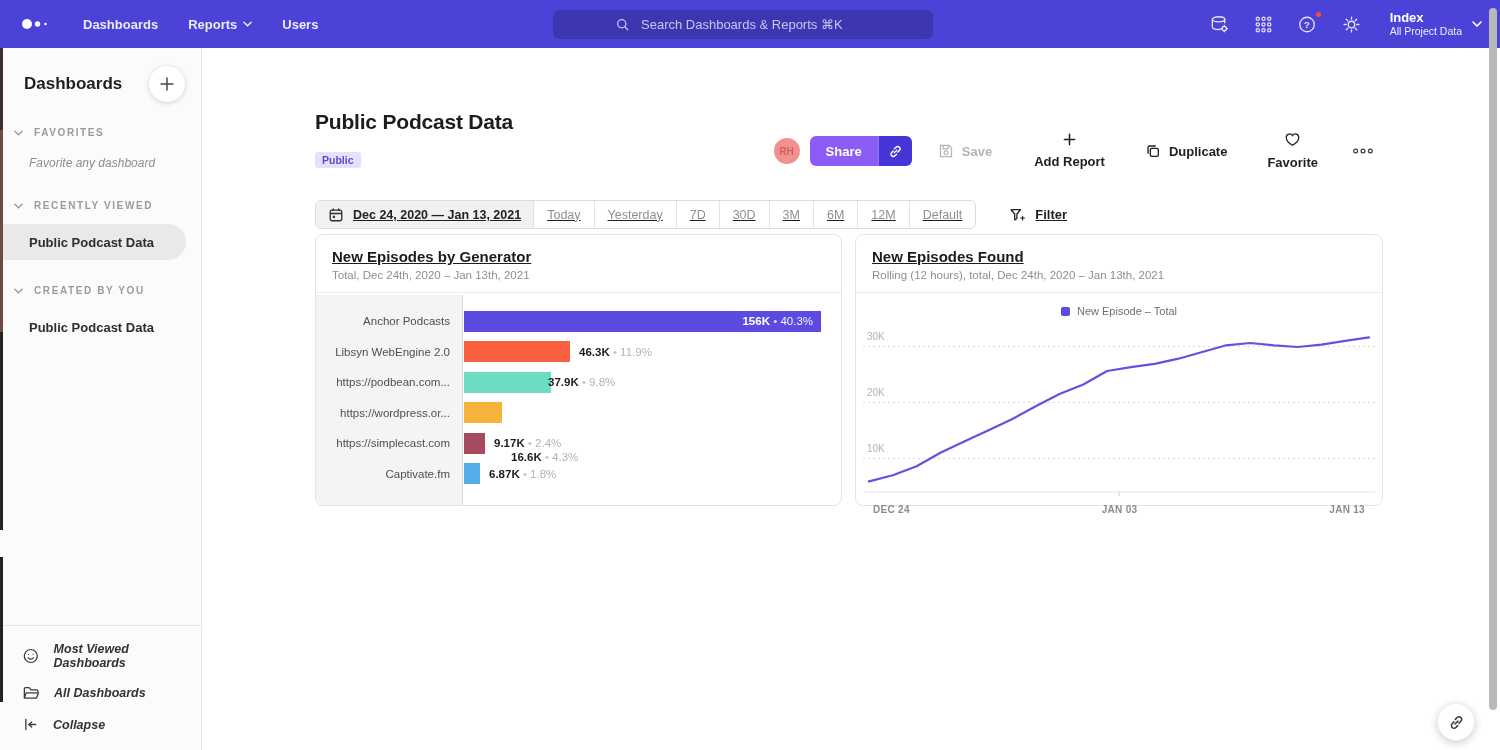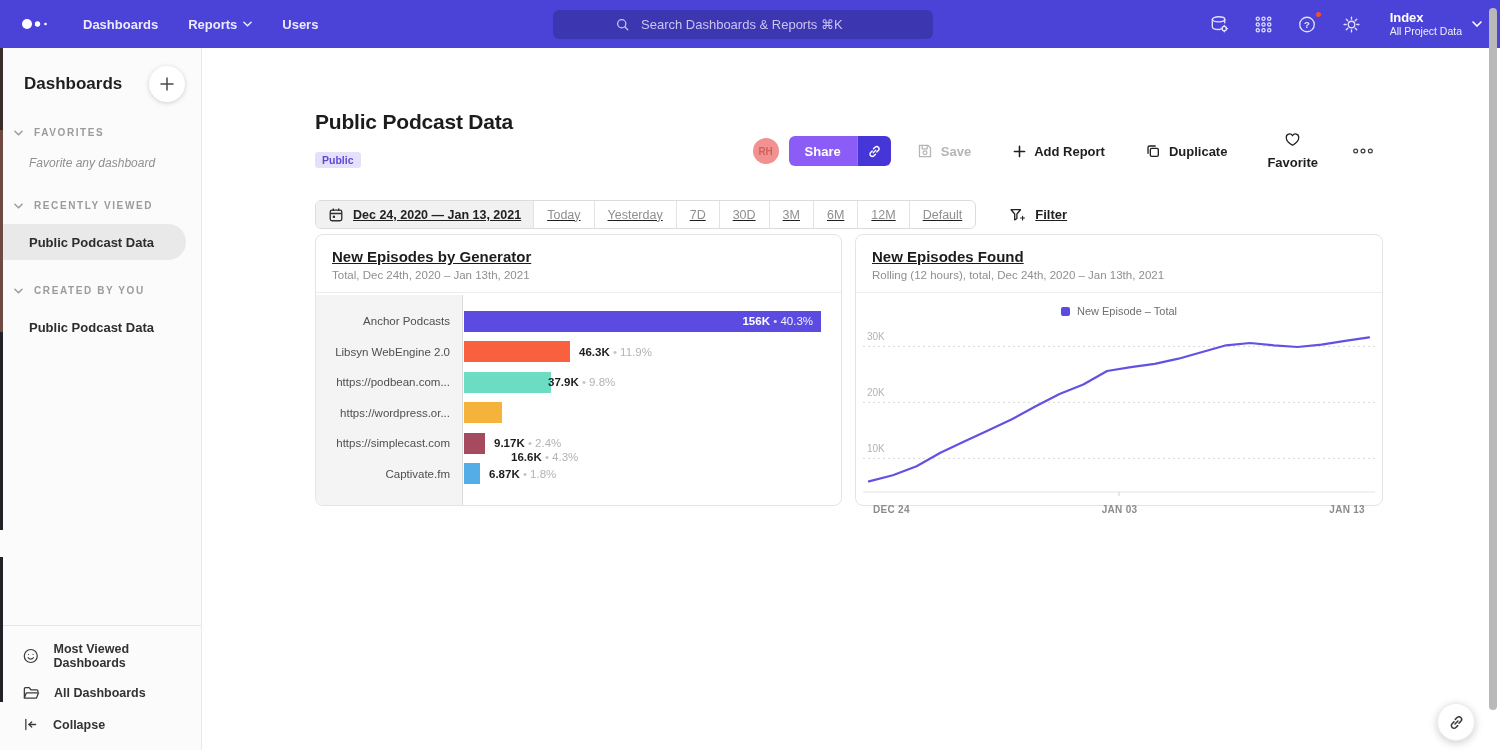--- a/index.html
+++ b/index.html
@@ -56,41 +56,41 @@
   .sec-head {
     display:flex; align-items:center; gap:11px; padding-left:14px; cursor:pointer;
     color:#9b9b9b; font-size:10px; font-weight:bold; letter-spacing:1.6px;
   }
   .side-item {
     margin-top:13px; padding-left:29px; height:36px; display:flex; align-items:center;
     font-size:13px; font-weight:bold; color:#2d2d2d; cursor:pointer;
   }
   .side-item.placeholder { font-style:italic; font-weight:normal; color:#8f8f8f; font-size:12px; height:24px; cursor:default; }
   .side-item.active { background:#e9e9e9; border-radius:0 18px 18px 0; width:186px; }
-  .sidebar-footer { position:absolute; left:0; right:0; bottom:0; border-top:1px solid #e6e6e6; padding:9px 0 10px; background:#fbfbfb; }
+  .sidebar-footer { position:absolute; left:0; right:0; bottom:0; border-top:1px solid #e6e6e6; padding:9px 0 10px; background:#fbfbfb;font-style:italic; }
   .foot-item { display:flex; align-items:center; gap:14px; padding:7px 0 7px 22px; font-size:12.5px; font-weight:bold; color:#333; cursor:pointer; }
   
   .main { position:absolute; left:202px; top:48px; right:0; bottom:0; background:#fff; }
   .page-title { position:absolute; left:113px; top:62px; margin:0; font-size:21px; color:#1c1c1c; letter-spacing:-0.2px; }
   .badge {
     position:absolute; left:113px; top:104px; background:#e6e1fa; color:#5b49d6;
     font-size:10.5px; font-weight:bold; padding:2px 7px; border-radius:3px;
   }
   .actions { position:absolute; top:88px; right:120px; height:30px; display:flex; align-items:center; }
   .avatar {
     width:26px; height:26px; border-radius:50%; background:#f29290; color:#d25f5f;
     font-size:10px; font-weight:bold; display:flex; align-items:center; justify-content:center;
   }
   .share-split { display:flex; margin-left:10px; border-radius:6px; overflow:hidden; cursor:pointer; }
   .share-main { background:#8b5cf6; color:#fff; font-weight:bold; font-size:13px; padding:0 16px; height:30px; display:flex; align-items:center; border:none; cursor:pointer; }
   .share-link { background:#4636d8; border:none; border-left:1px solid rgba(255,255,255,0.35); width:34px; color:#fff; display:flex; align-items:center; justify-content:center; cursor:pointer; }
   .act { display:flex; align-items:center; gap:8px; font-size:13px; font-weight:bold; color:#1f1f1f; cursor:pointer; background:none; border:none; font-family:inherit; }
   .act.disabled { color:#b5b5b5; cursor:default; }
   .act.save { margin-left:20px; }
-  .act.addreport { margin-left:30px; }
+  .act.addreport { margin-left:30px;flex-direction:column; }
   .act.duplicate { margin-left:28px; }
   .act.favorite { margin-left:28px;flex-direction:column; }
   .act.more { margin-left:22px; gap:3px; }
   
   .datebar { position:absolute; left:113px; top:152px; display:flex; align-items:center;text-decoration:underline; }
   .seg-group { display:flex; border:1px solid #dcdcdc; border-radius:6px; overflow:hidden; height:29px; background:#fff; }
   .seg-range { display:flex; align-items:center; gap:9px; background:#f1f1f1; padding:0 12px; font-weight:bold; font-size:12.5px; color:#222; cursor:pointer; }
   #presets { display:flex; }
   .preset { display:flex; align-items:center; padding:0 13px; font-size:12.5px; color:#8f8f8f; border-left:1px solid #e3e3e3; cursor:pointer; }
   .filter-btn { display:flex; align-items:center; gap:9px; margin-left:27px; font-weight:bold; font-size:13px; color:#1f1f1f; cursor:pointer; background:none; border:none; font-family:inherit; }

